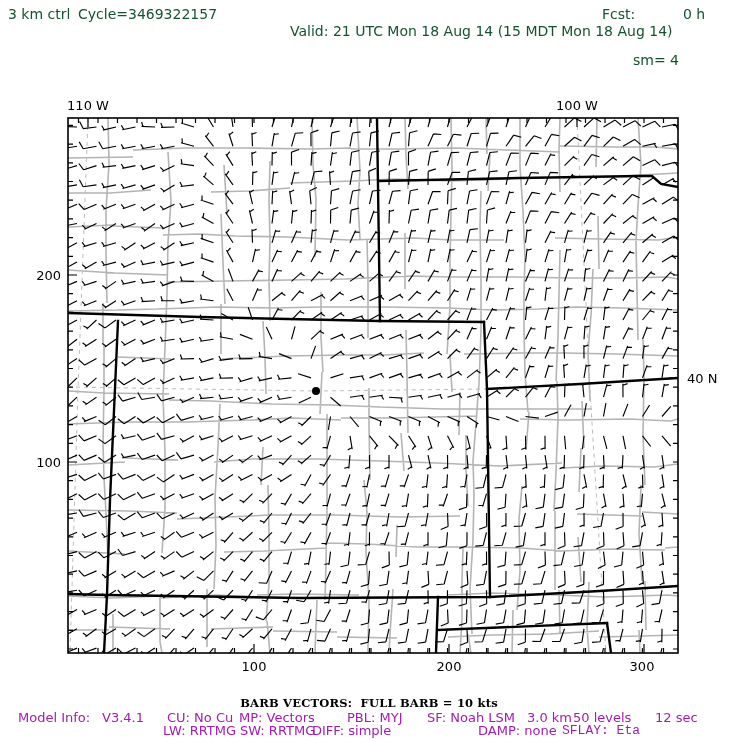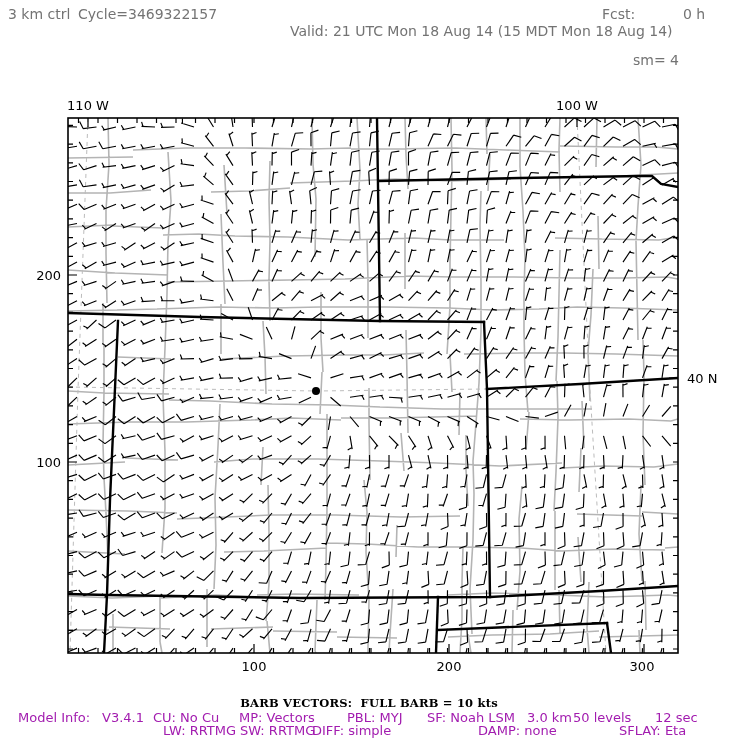--- a/index.html
+++ b/index.html
@@ -1,19 +1,19 @@
 <!DOCTYPE html>
 <html><head>
 <meta charset="utf-8">
 <style>
   html,body{margin:0;padding:0;background:#ffffff;}
   #page{position:relative;width:740px;height:740px;background:#fff;overflow:hidden;
         font-family:"DejaVu Sans",sans-serif;color:#000;}
   svg{position:absolute;left:0;top:0;}
-  .t{position:absolute;white-space:pre;font:14px "DejaVu Sans",sans-serif;color:#737373;}
+  .t{position:absolute;white-space:pre;font:14px "DejaVu Sans",sans-serif;color:#14532d;}
   .axl{position:absolute;white-space:pre;font:13px "DejaVu Sans",sans-serif;color:#000000;}
   .axl.top,.axl.bottom{transform:translateX(-50%);}
   .axl.left{transform:translate(-100%,-50%);}
   .axl.right{transform:translateY(-50%);}
   #h-model{left:8px;top:6px}
   #h-cycle{left:78px;top:6px}
   #h-fcst-label{left:602px;top:6px}
   #h-fcst-value{left:683px;top:6px}
   #h-valid{left:290px;top:23px}
   #h-field1{left:8px;top:38px}
@@ -69,27 +69,27 @@
       <span class="axl bottom" style="left: 642px; top: 659px;">300</span>
       <span class="axl left" style="left: 61px; top: 275px;">200</span>
       <span class="axl left" style="left: 61px; top: 462px;">100</span>
       <span class="axl right" style="left: 687px; top: 378px;">40 N</span>
     </div>
 
   <span id="f-legend">BARB VECTORS:  FULL BARB = 10 kts</span>
   <div id="model-info">
       <span class="info" style="left: 18px; top: 710px;">Model Info:</span>
       <span class="info" style="left: 102px; top: 710px;">V3.4.1</span>
-      <span class="info" style="left: 153px; top: 710px;">CU: No Cu</span>
+      <span class="info" style="left: 167px; top: 710px;">CU: No Cu</span>
       <span class="info" style="left: 239px; top: 710px;">MP: Vectors</span>
       <span class="info" style="left: 347px; top: 710px;">PBL: MYJ</span>
       <span class="info" style="left: 427px; top: 710px;">SF: Noah LSM</span>
       <span class="info" style="left: 527px; top: 710px;">3.0 km</span>
       <span class="info" style="left: 573px; top: 710px;">50 levels</span>
       <span class="info" style="left: 655px; top: 710px;">12 sec</span>
       <span class="info" style="left: 163px; top: 723px;">LW: RRTMG</span>
       <span class="info" style="left: 240px; top: 723px;">SW: RRTMG</span>
       <span class="info" style="left: 312px; top: 723px;">DIFF: simple</span>
       <span class="info" style="left: 382px; top: 745px;">KM: 2D Smagor</span>
       <span class="info" style="left: 478px; top: 723px;">DAMP: none</span>
-      <span class="info" style="left: 619px; top: 723px;">SFLAY: Eta</span>
+      <span class="info" style="left: 562px; top: 723px; font-family: Liberation Mono, monospace;">SFLAY: Eta</span>
     </div>
 </div>
 
 </body></html>

